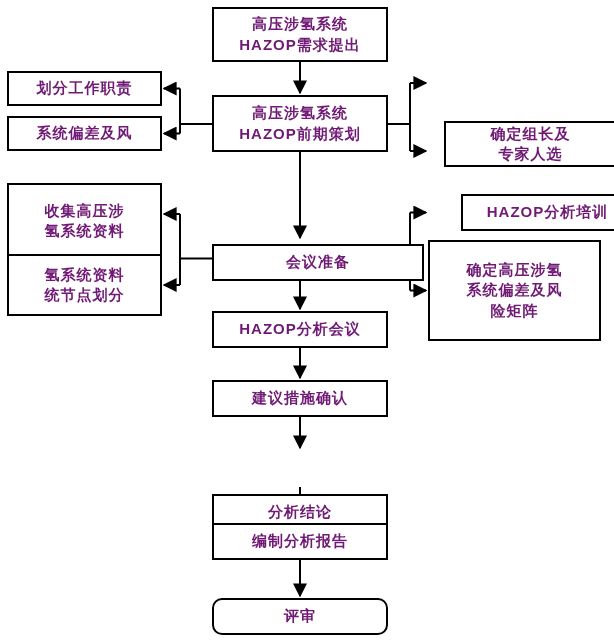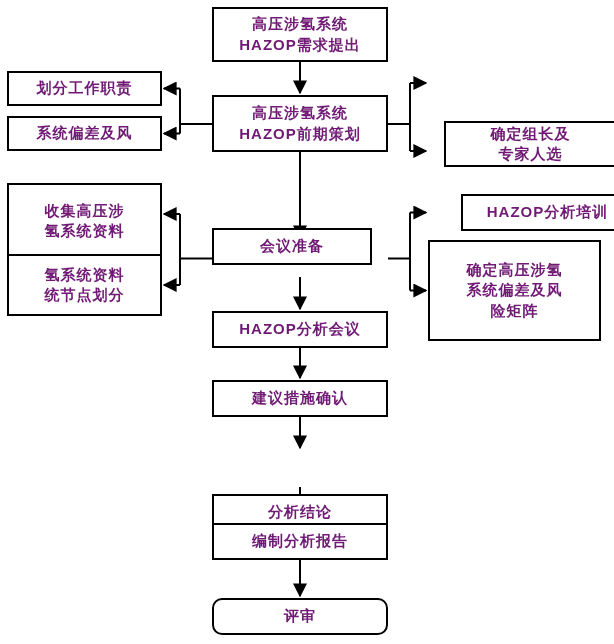--- a/index.html
+++ b/index.html
@@ -79,21 +79,21 @@
       <path d="M410 290.5 L426 290.5" marker-end="url(#arrow)"></path>
     </g>
   </svg>
 
   <div class="node" style="left:212px; top:7px; width:176px; height:55px;">高压涉氢系统
 HAZOP需求提出</div>
 
   <div class="node" style="left:212px; top:95px; width:176px; height:57px;">高压涉氢系统
 HAZOP前期策划</div>
 
-  <div class="node" style="left:212px; top:228px; width:160px; height:37px;">会议准备</div>
+  <div class="node" style="left:212px; top:244px; width:212px; height:37px;">会议准备</div>
 
   <div class="node" style="left:212px; top:311px; width:176px; height:37px;">HAZOP分析会议</div>
 
   <div class="node" style="left:212px; top:380px; width:176px; height:37px;">建议措施确认</div>
 
   <div class="node" style="left:212px; top:450px; width:176px; height:37px;margin-top:44px;">分析结论</div>
 
   <div class="node" style="left:212px; top:523px; width:176px; height:37px;font-family:Liberation Serif, serif;">编制分析报告</div>
 
   <div class="node" style="left:212px; top:598px; width:176px; height:37px;border-radius:10px;">评审</div>

